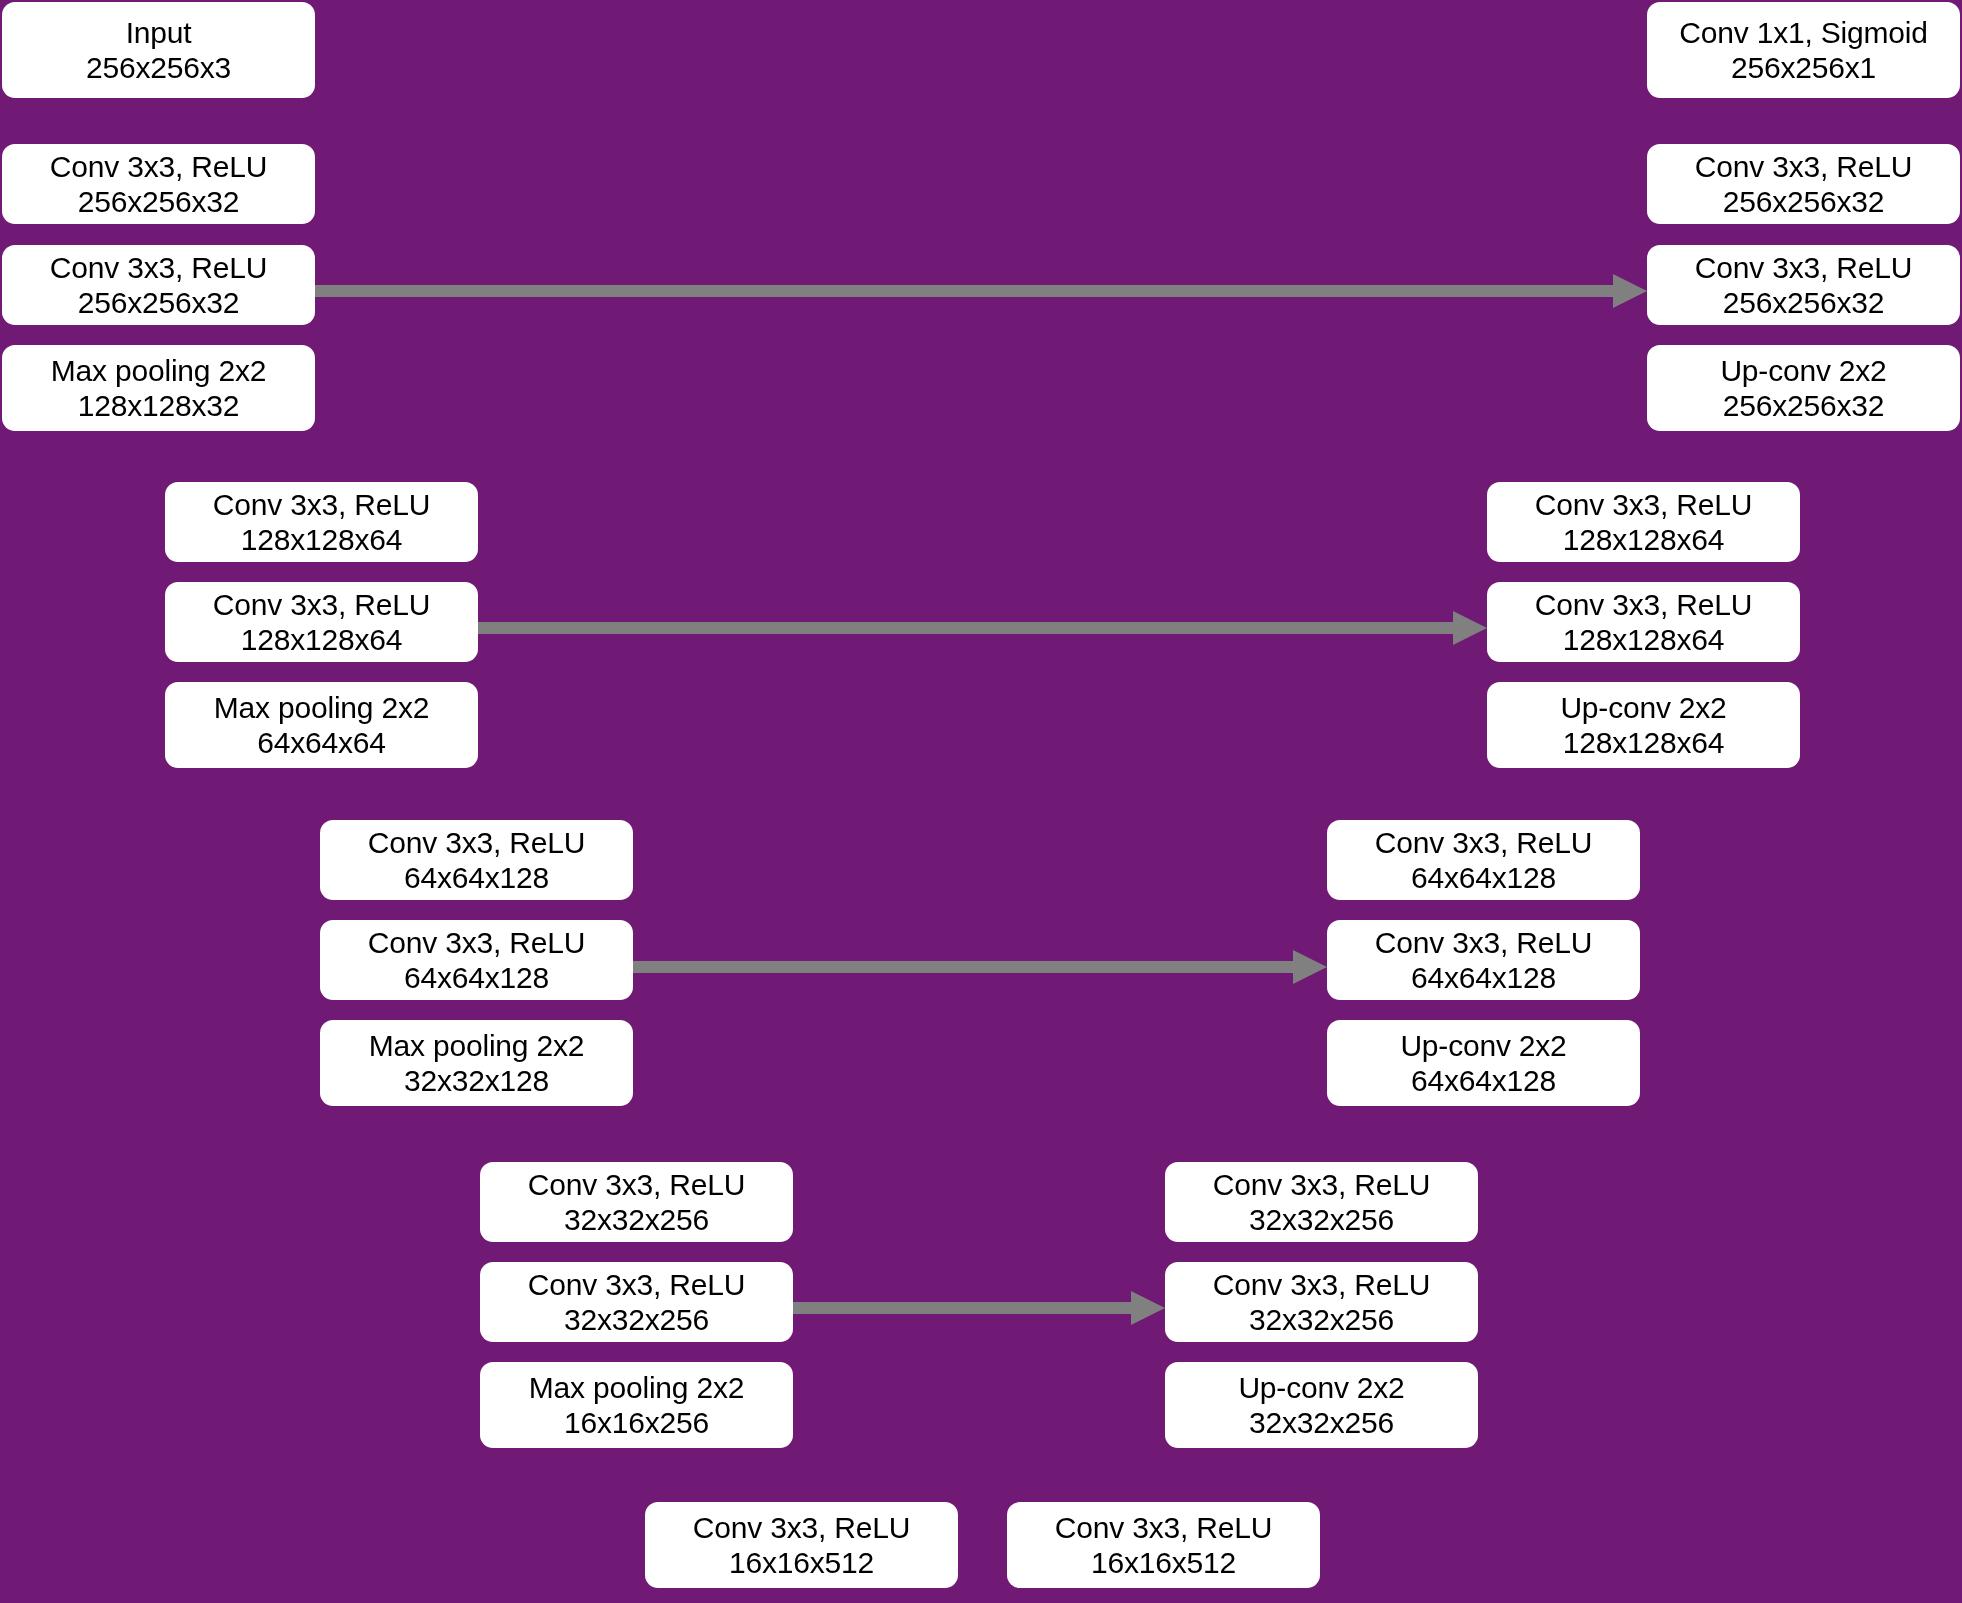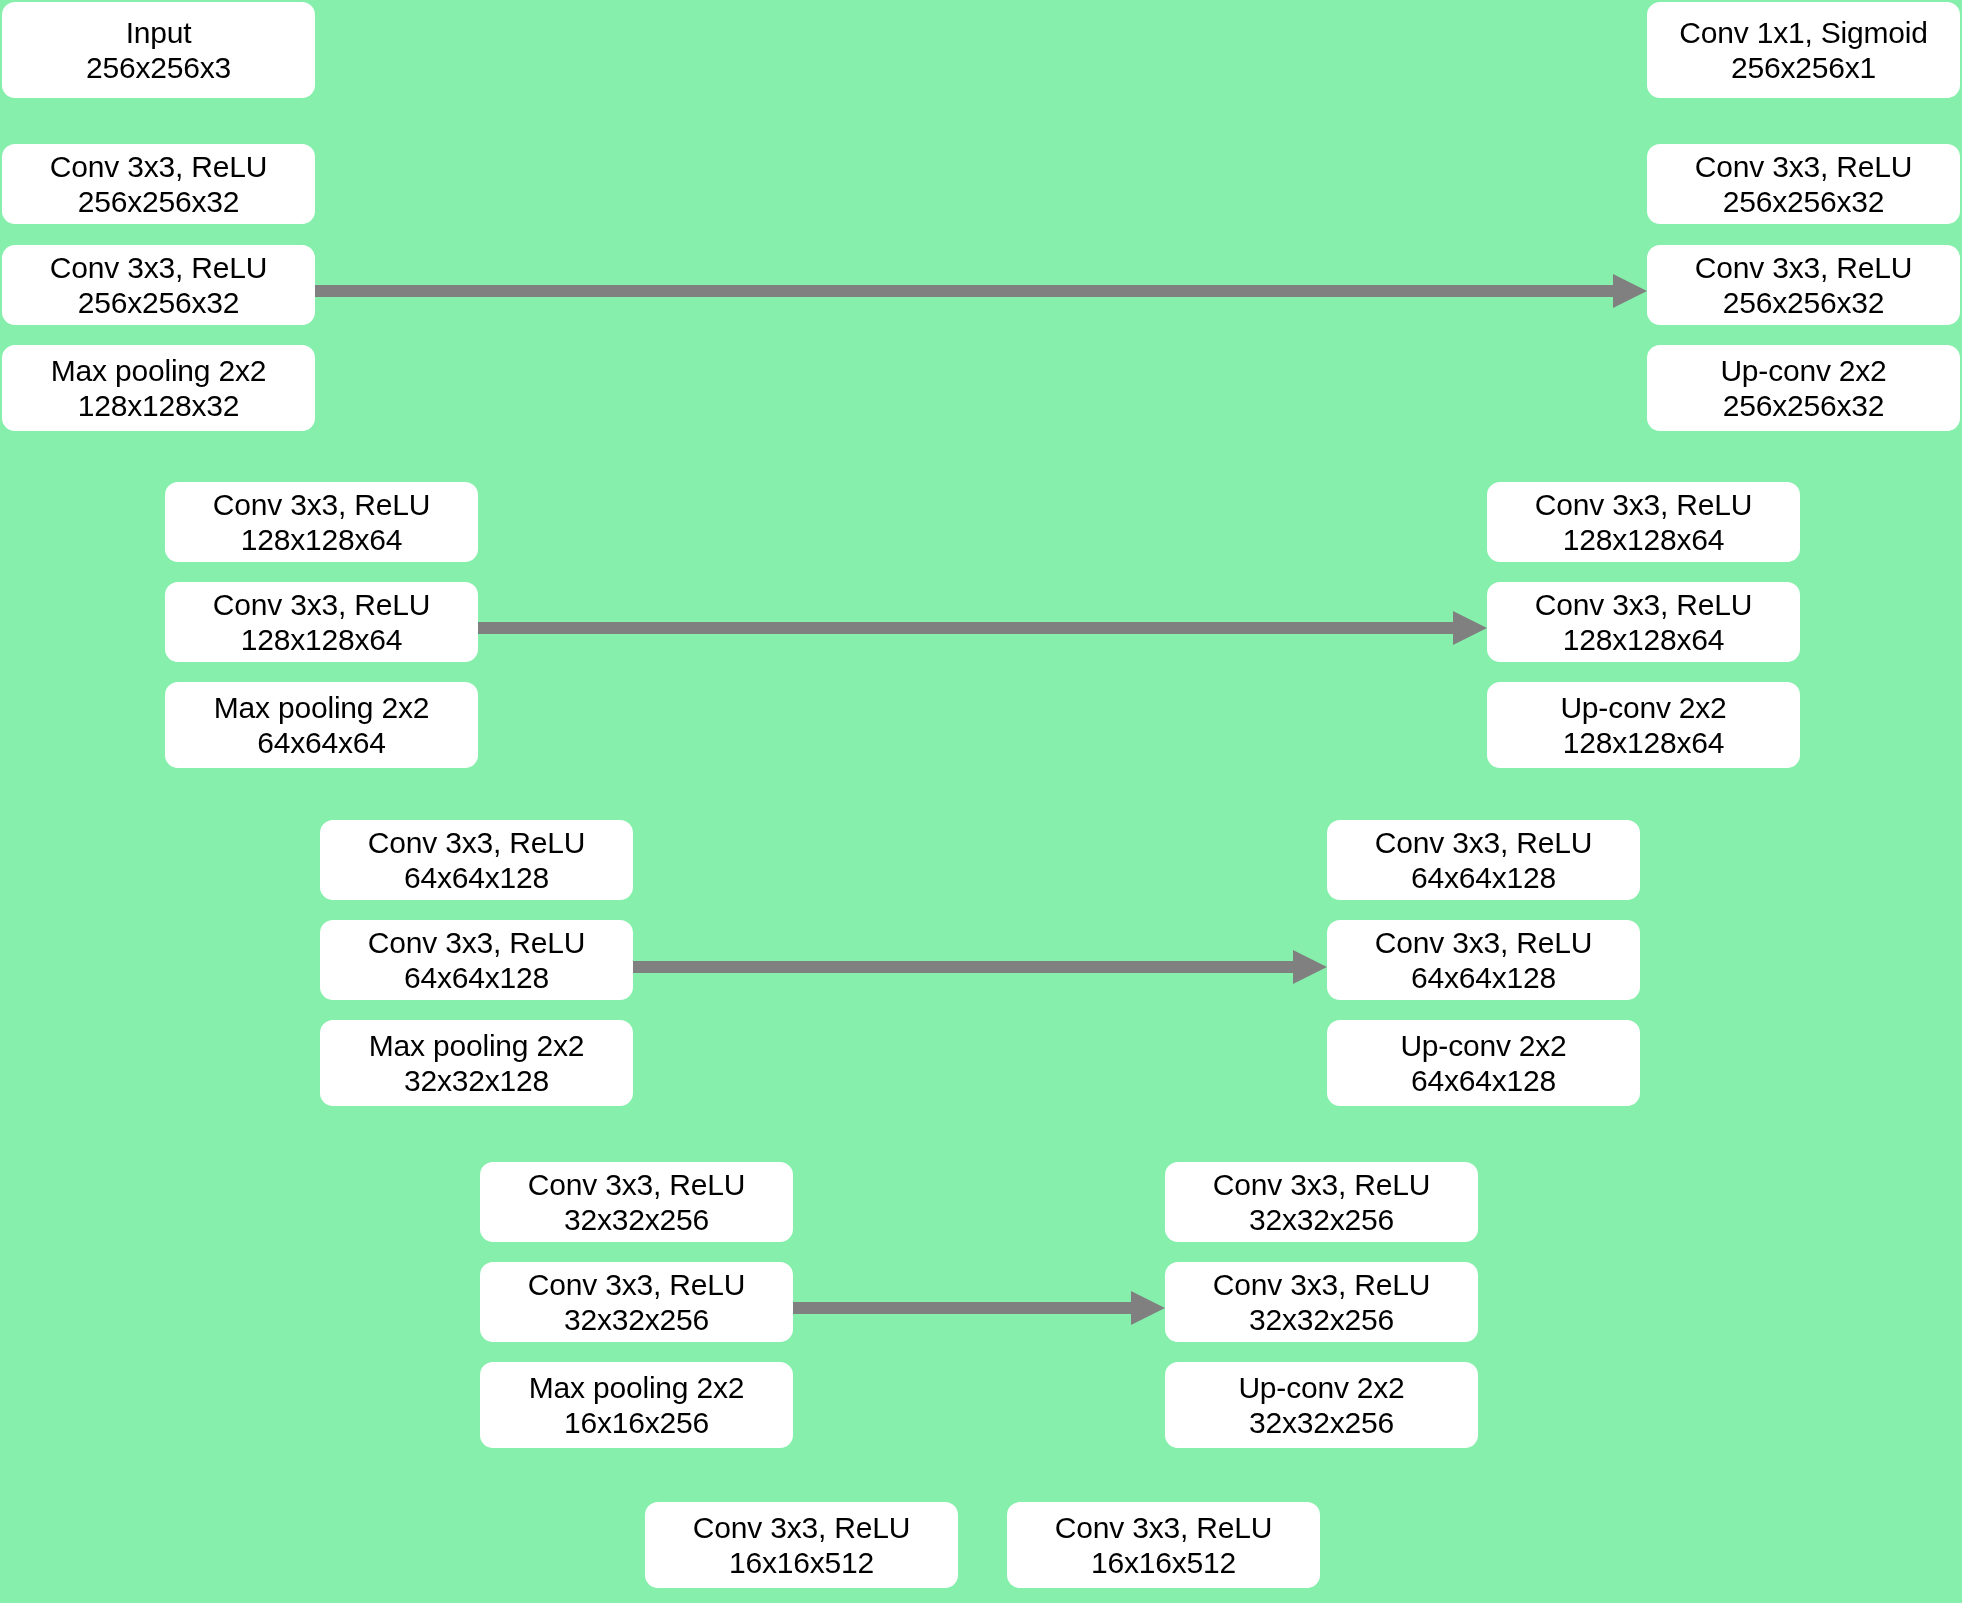--- a/index.html
+++ b/index.html
@@ -7,21 +7,21 @@
     padding: 0;
     background: #000000;
   }
   body {
     font-family: "Liberation Sans", sans-serif;
   }
   #canvas {
     position: relative;
     width: 1962px;
     height: 1603px;
-    background: #86efac;
+    background: #701a75;
     overflow: hidden;
   }
   .box {
     position: absolute;
     background: #ffffff;
     color: #000000;
     border-radius: 13px;
     box-sizing: border-box;
     display: flex;
     flex-direction: column;

